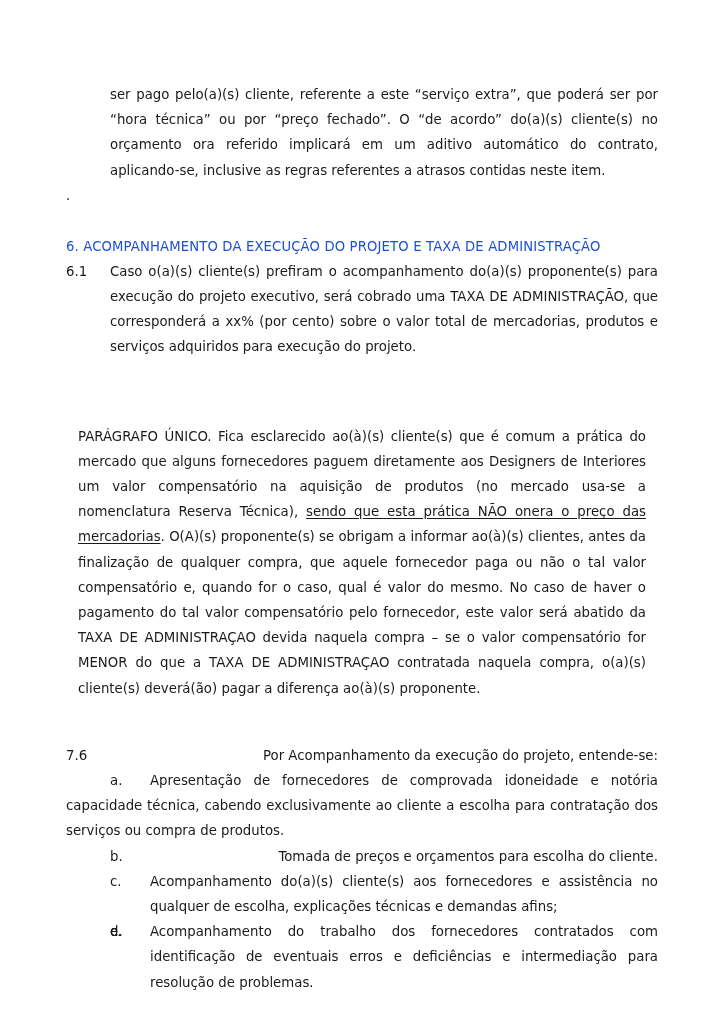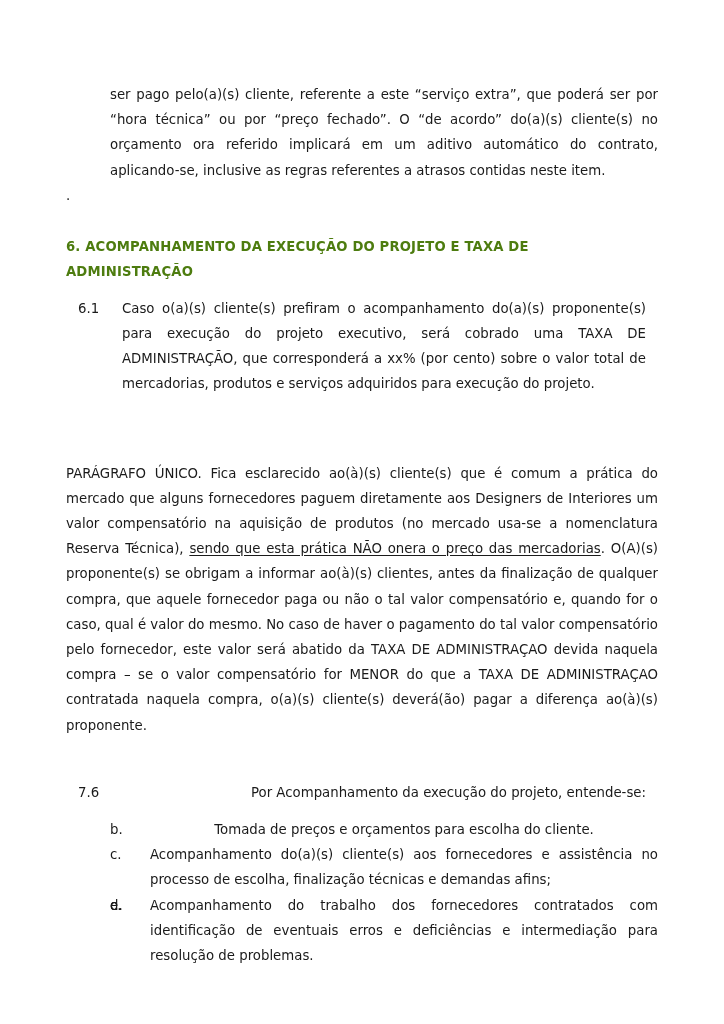--- a/index.html
+++ b/index.html
@@ -33,21 +33,21 @@
     top: 82px;
     width: 592px;
     font-size: 13.3px;
     line-height: 25.2px;
     text-align: justify;
     text-justify: inter-word;
   }
 
   
   .para {
-    margin: 0;
+    margin: 12px;
     text-align: justify;
   }
 
   
   .para-indent {
     margin: 0 0 0 44px;
     width: 548px;
     text-align: justify;
   }
 
@@ -59,31 +59,31 @@
     text-align: left;
   }
   .spacer-md { height: 26px; }
   .spacer-lg { height: 52px; }
   .spacer-xl { height: 30px; }
 
   
   .section-heading {
     margin: 0;
     font-size: 13.2px;
-    font-weight: bold;
+    font-weight: normal;
     letter-spacing: 0.15px;
     line-height: 25px;
     text-align: left;
-    color: #4d7c0f;
+    color: #1d4ed8;
   }
 
   
   .clause {
     position: relative;
-    margin: 12px;
+    margin: 0;
     padding-left: 44px;
     text-align: justify;
   }
   .clause > .clause-num {
     position: absolute;
     left: 0;
     top: 0;
     width: 40px;
     text-align: left;
     font-size: 13.3px;
@@ -104,21 +104,21 @@
   }
   .item > .item-letter {
     position: absolute;
     left: 44px;
     top: 0;
     width: 36px;
     text-align: left;
     font-size: 13.3px;
   }
   .item > .item-body { display: block; text-align: justify; }
-  .item.single > .item-body { text-align: center; }
+  .item.single > .item-body { text-align: right; }
 
   
   .item-outdent {
     position: relative;
     margin: 0;
     text-align: justify;
     text-indent: 0;
   }
   .item-outdent .lead-pad {
     display: inline-block;
@@ -156,29 +156,32 @@
       <span>PARÁGRAFO ÚNICO. Fica esclarecido ao(à)(s) cliente(s) que é comum a prática do mercado que alguns fornecedores paguem diretamente aos Designers de Interiores um valor compensatório na aquisição de produtos (no mercado usa-se a nomenclatura Reserva Técnica), </span><u class="ul">sendo que esta prática NÃO onera o preço das mercadorias</u><span>. O(A)(s) proponente(s) se obrigam a informar ao(à)(s) clientes, antes da finalização de qualquer compra, que aquele fornecedor paga ou não o tal valor compensatório e, quando for o caso, qual é valor do mesmo. No caso de haver o pagamento do tal valor compensatório pelo fornecedor, este valor será abatido da TAXA DE ADMINISTRAÇAO devida naquela compra – se o valor compensatório for MENOR do que a TAXA DE ADMINISTRAÇAO contratada naquela compra, o(a)(s) cliente(s) deverá(ão) pagar a diferença ao(à)(s) proponente.</span>
     </p>
 
     <div class="spacer-xl"></div>
 
     <div class="clause single">
       <span class="clause-num">7.6</span>
       <span class="clause-body">Por Acompanhamento da execução do projeto, entende-se:</span>
     </div>
 
+    <p class="item-outdent">
+      <span class="lead-pad"></span><span class="lead-letter">a.</span><span>Apresentação de fornecedores de comprovada idoneidade e notória capacidade técnica, cabendo exclusivamente ao cliente a escolha para contratação dos serviços ou compra de produtos.</span>
+    </p>
 
     <div class="item single">
       <span class="item-letter">b.</span>
       <span class="item-body">Tomada de preços e orçamentos para escolha do cliente.</span>
     </div>
 
     <div class="item">
       <span class="item-letter">c.</span>
-      <span class="item-body">Acompanhamento do(a)(s) cliente(s) aos fornecedores e assistência no processo de escolha, finalização técnicas e demandas afins;</span>
+      <span class="item-body">Acompanhamento do(a)(s) cliente(s) aos fornecedores e assistência no qualquer de escolha, explicações técnicas e demandas afins;</span>
     </div>
 
     <div class="item single">
       <span class="item-letter">c.</span>
     </div>
 
     <div class="item">
       <span class="item-letter">d.</span>
     </div>
 

